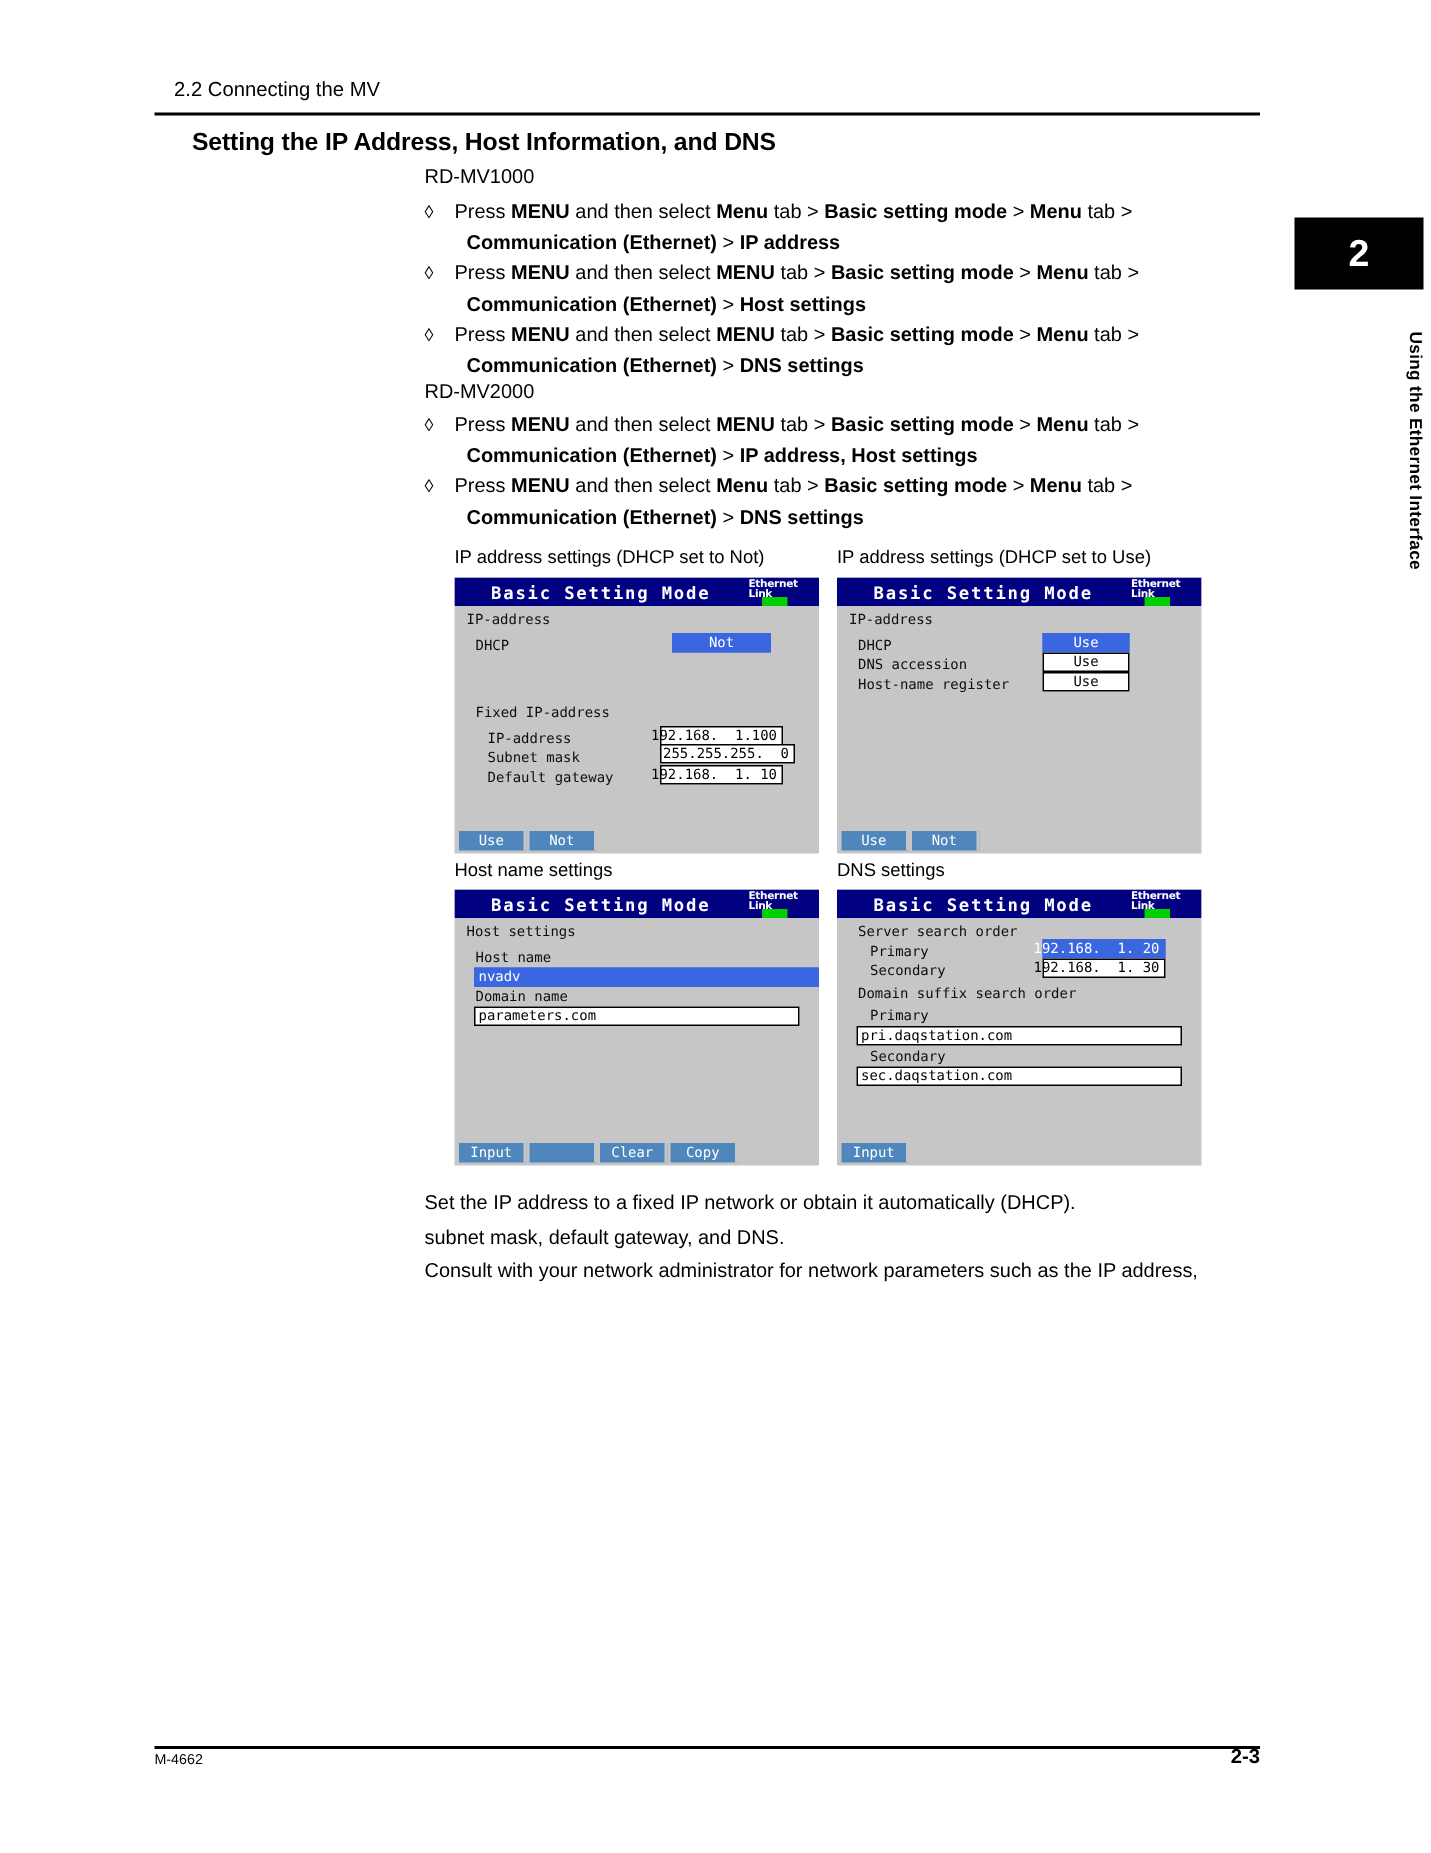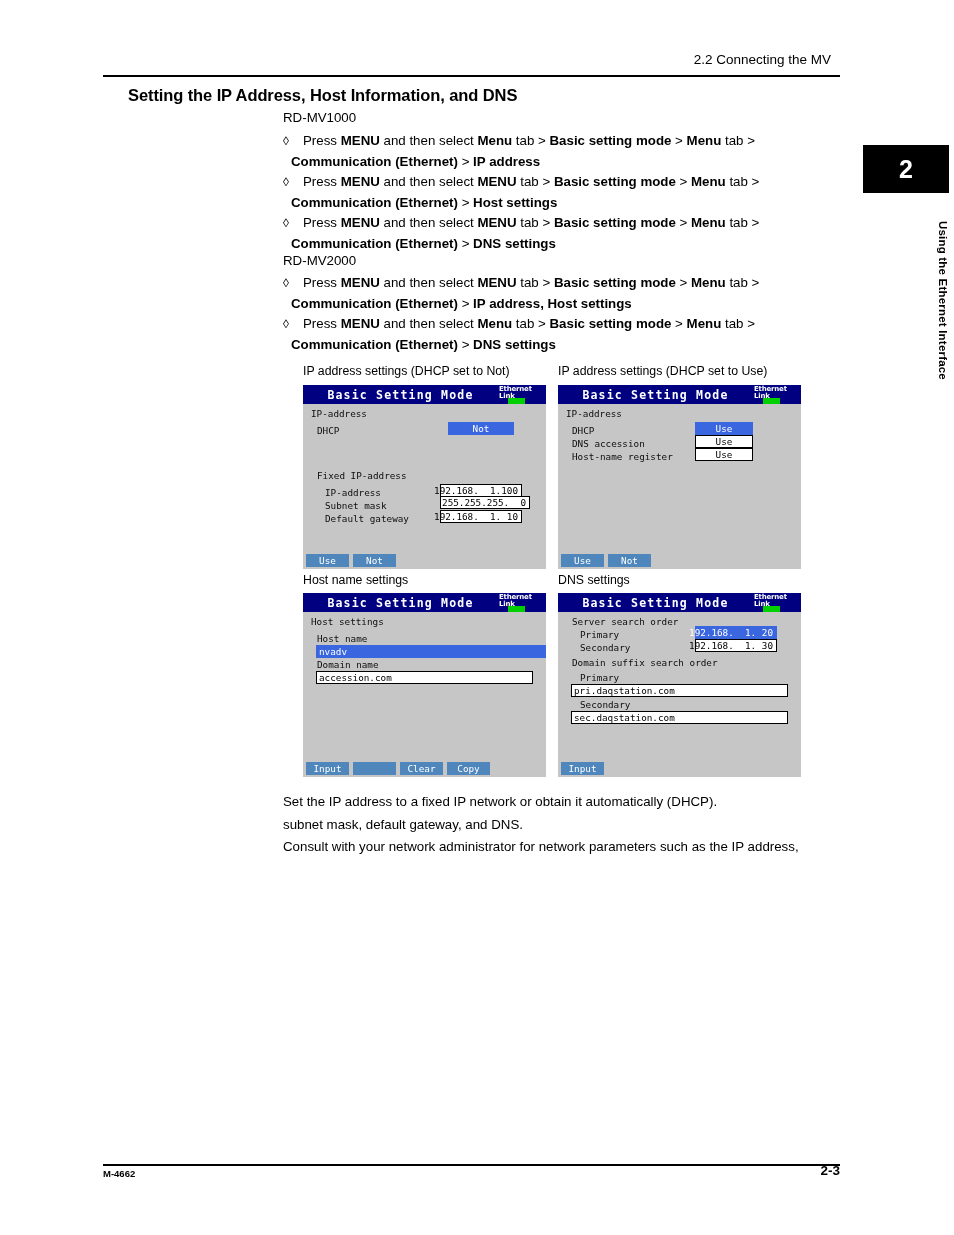--- a/index.html
+++ b/index.html
@@ -10,22 +10,21 @@
     background: #ffffff;
     font-family: "Liberation Sans", sans-serif;
     color: #000000;
     position: relative;
     overflow: hidden;
   }
 
   
   .page-header {
     position: absolute;
-    left: 94px; top: 52px; width: 737px;
-    text-align: right;
+    left: 116px; top: 52px; width: 737px;
     font-size: 13.5px;
     color: #000;
   }
   .header-rule {
     position: absolute;
     left: 103px; top: 75px; width: 737px;
     height: 2px; background: #000;
   }
 
   
@@ -73,21 +72,21 @@
   }
   .bullet-block .diamond {
     position: absolute;
     left: 0; top: 0;
     font-size: 12px;
   }
   .bullet-block .btext {
     display: block;
     margin-left: 20px;
   }
-  .bullet-block .l2 { display: block; margin-left: 8px; }
+  .bullet-block .l2 { display: block; margin-left: 28px; }
   b { font-weight: bold; }
 
   
   .cap {
     position: absolute;
     font-size: 12.3px; font-weight: normal;
   }
 
   
   .lcd {
@@ -178,21 +177,21 @@
   }
 
   
   .footer-rule {
     position: absolute;
     left: 103px; top: 1164px; width: 737px; height: 2px; background: #000;
   }
   .footer-left {
     position: absolute;
     left: 103px; top: 1168px;
-    font-size: 9.5px; font-weight: bold;
+    font-size: 9.5px; font-weight: normal;
   }
   .footer-right {
     position: absolute;
     right: 114px; top: 1163px;
     font-size: 13.5px; font-weight: bold;
   }
 
   
   .tail {
     position: absolute;
@@ -320,21 +319,21 @@
       <div>Ethernet</div>
       <div>Link</div>
       <div class="eth-led"></div>
     </div>
   </div>
   <div class="lcd-body">
     <div class="row" style="left:8px; top:4px">Host settings</div>
     <div class="row" style="left:14px; top:21px">Host name</div>
     <div class="fld sel lft" style="left:13px; top:33px; width:239px">nvadv</div>
     <div class="row" style="left:14px; top:47px">Domain name</div>
-    <div class="fld lft" style="left:13px; top:59px; width:217px">accession.com</div>
+    <div class="fld lft" style="left:13px; top:59px; width:217px">parameters.com</div>
   </div>
   <div class="keybar">
     <div class="key" style="left:3px; width:45px">Input</div>
     <div class="key" style="left:50px; width:45px"></div>
     <div class="key" style="left:97px; width:45px">Clear</div>
     <div class="key" style="left:144px; width:45px">Copy</div>
   </div>
 </div>
 
 <div class="lcd" style="left:558px; top:593px">

